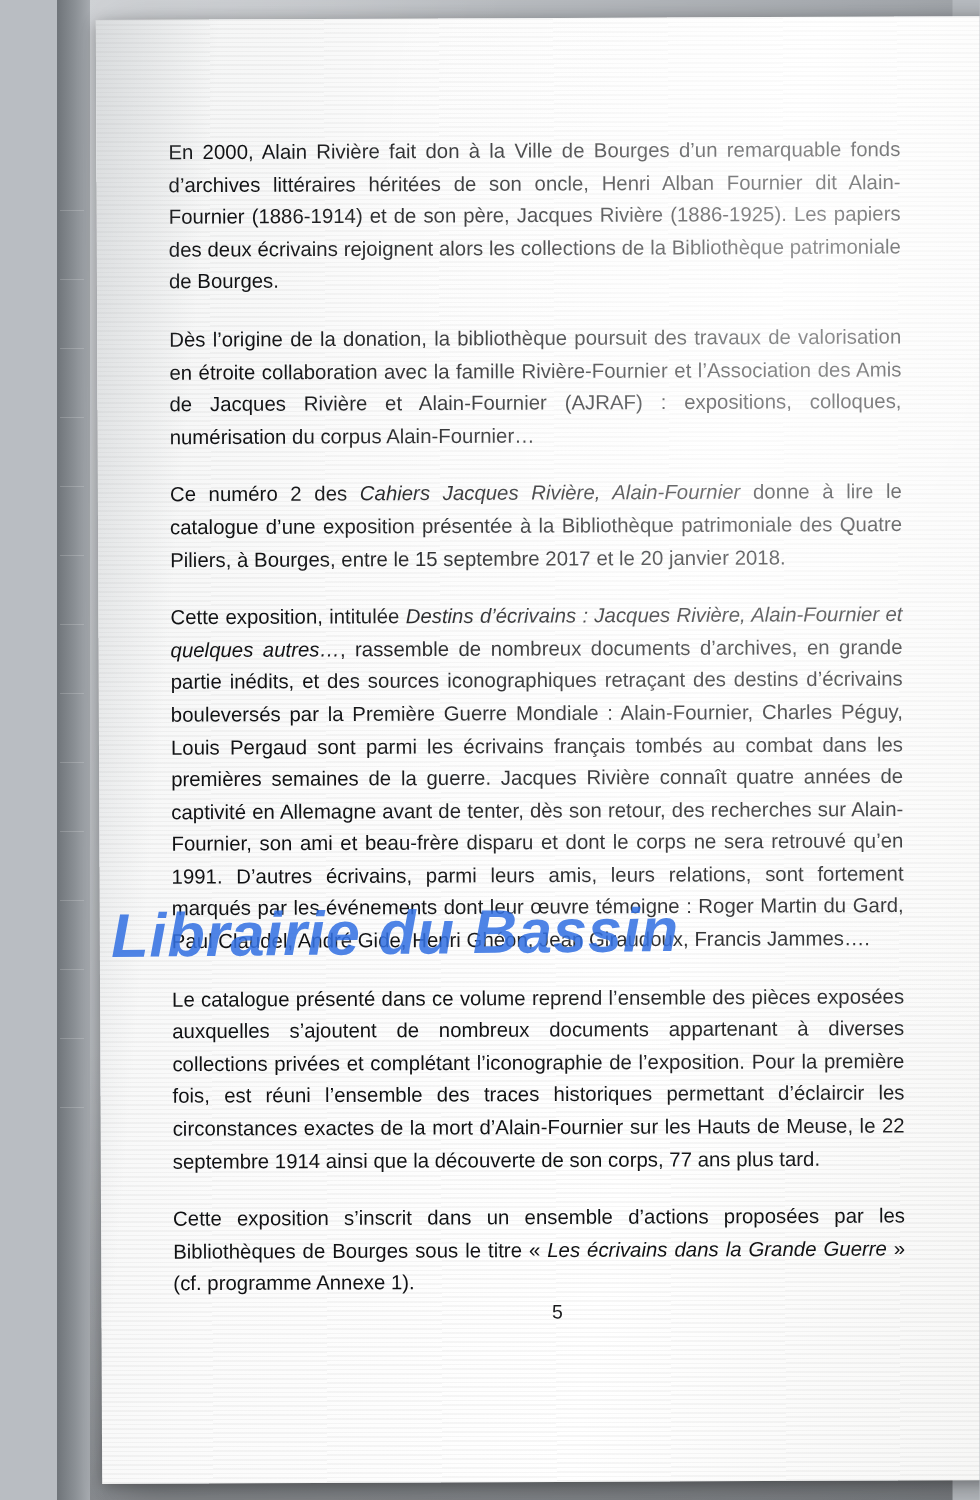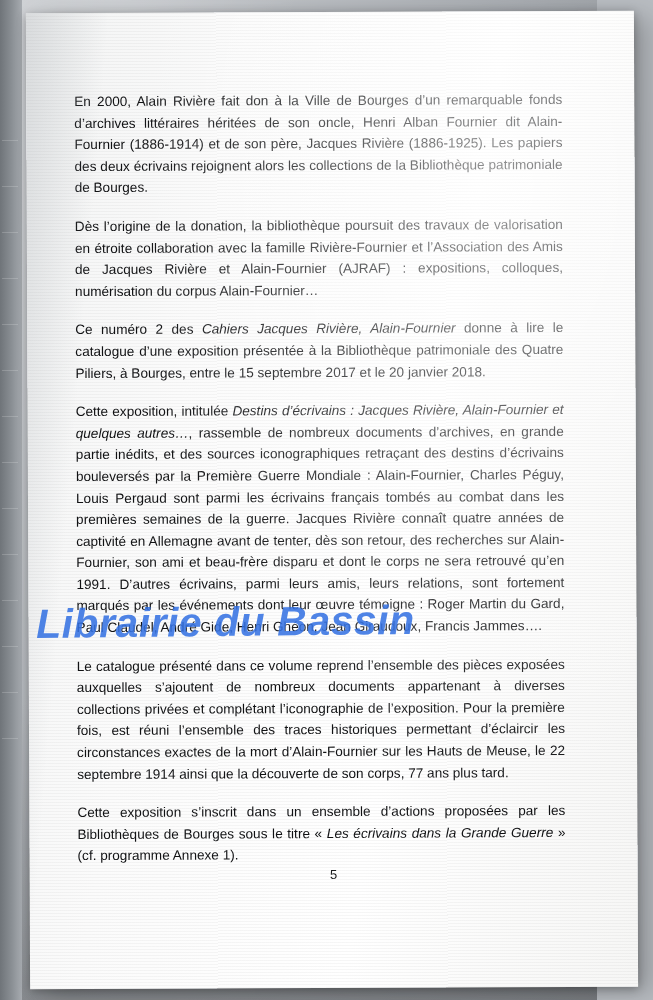--- a/index.html
+++ b/index.html
@@ -14,20 +14,21 @@
     font-family: "Liberation Sans", sans-serif;
   }
 
   
   .scene {
     position: relative;
     width: 597px;
     height: 1000px;
     background:
       radial-gradient(ellipse at 20% 10%, #c9ccd0 0%, #a9adb2 60%, #93979c 100%);
+    margin-left: 38px;
   }
   .scene::before {
     content: "";
     position: absolute;
     left: 0; top: 0; right: 0; bottom: 0;
     background:
       linear-gradient(105deg, rgba(255,255,255,0.25) 0%, rgba(255,255,255,0) 35%),
       linear-gradient(0deg, rgba(0,0,0,0.18) 0%, rgba(0,0,0,0) 30%);
     pointer-events: none;
   }

